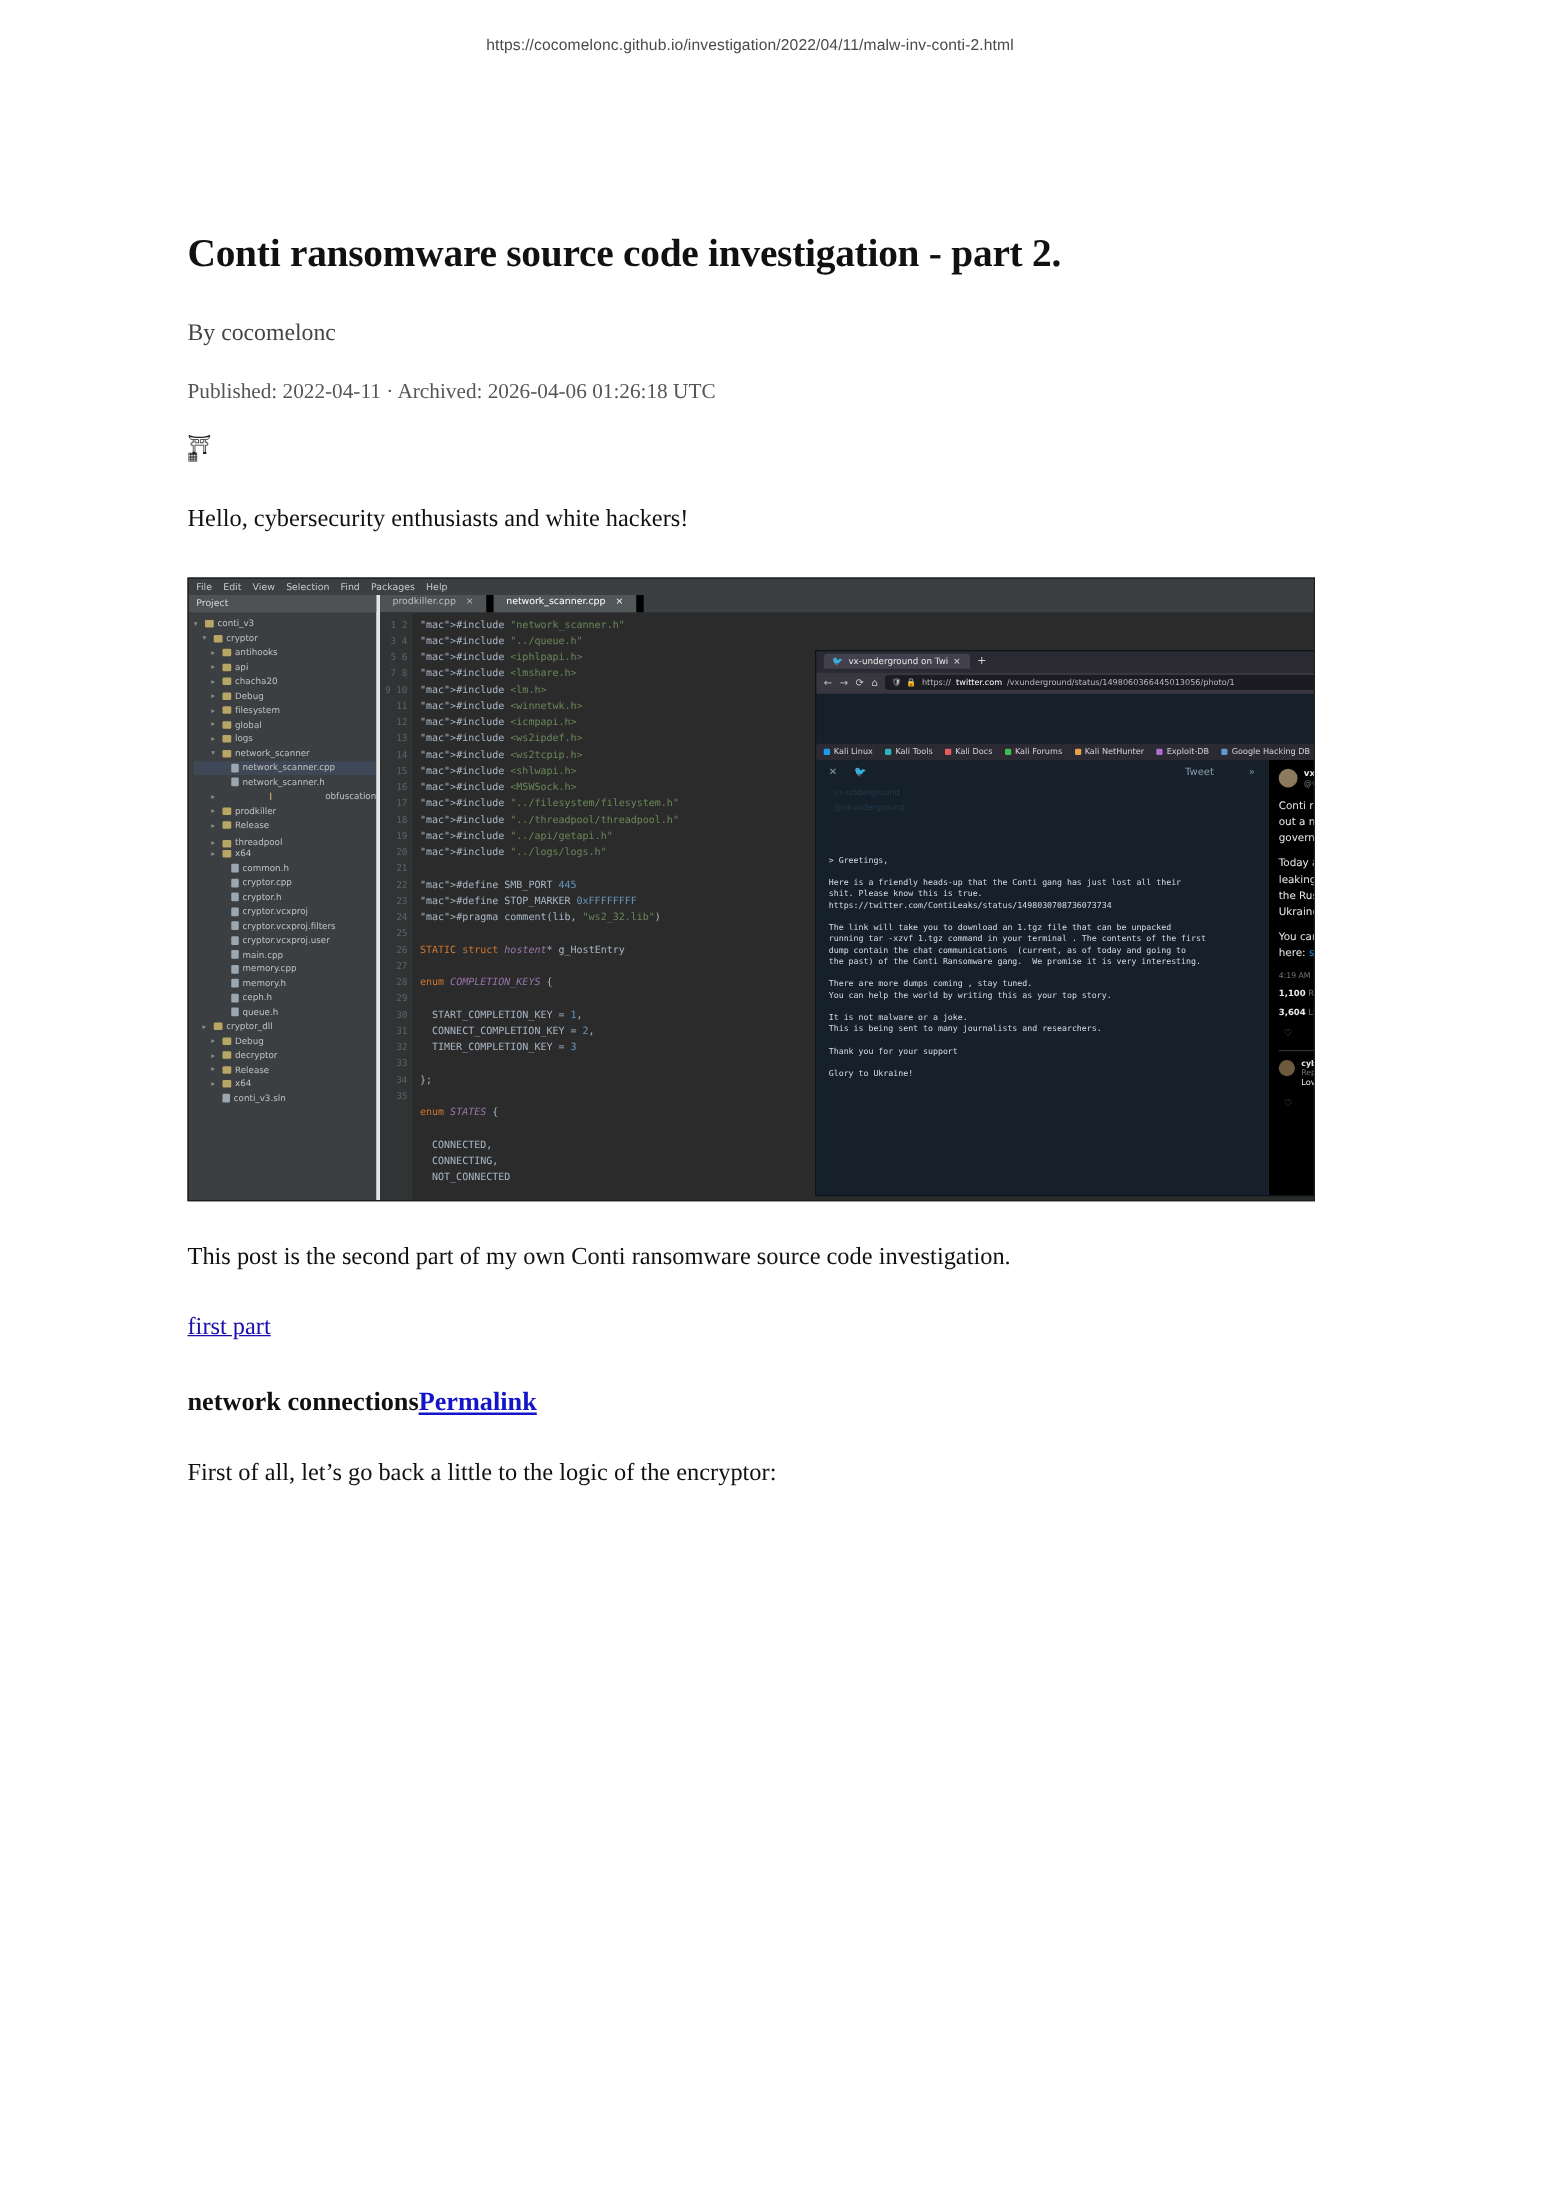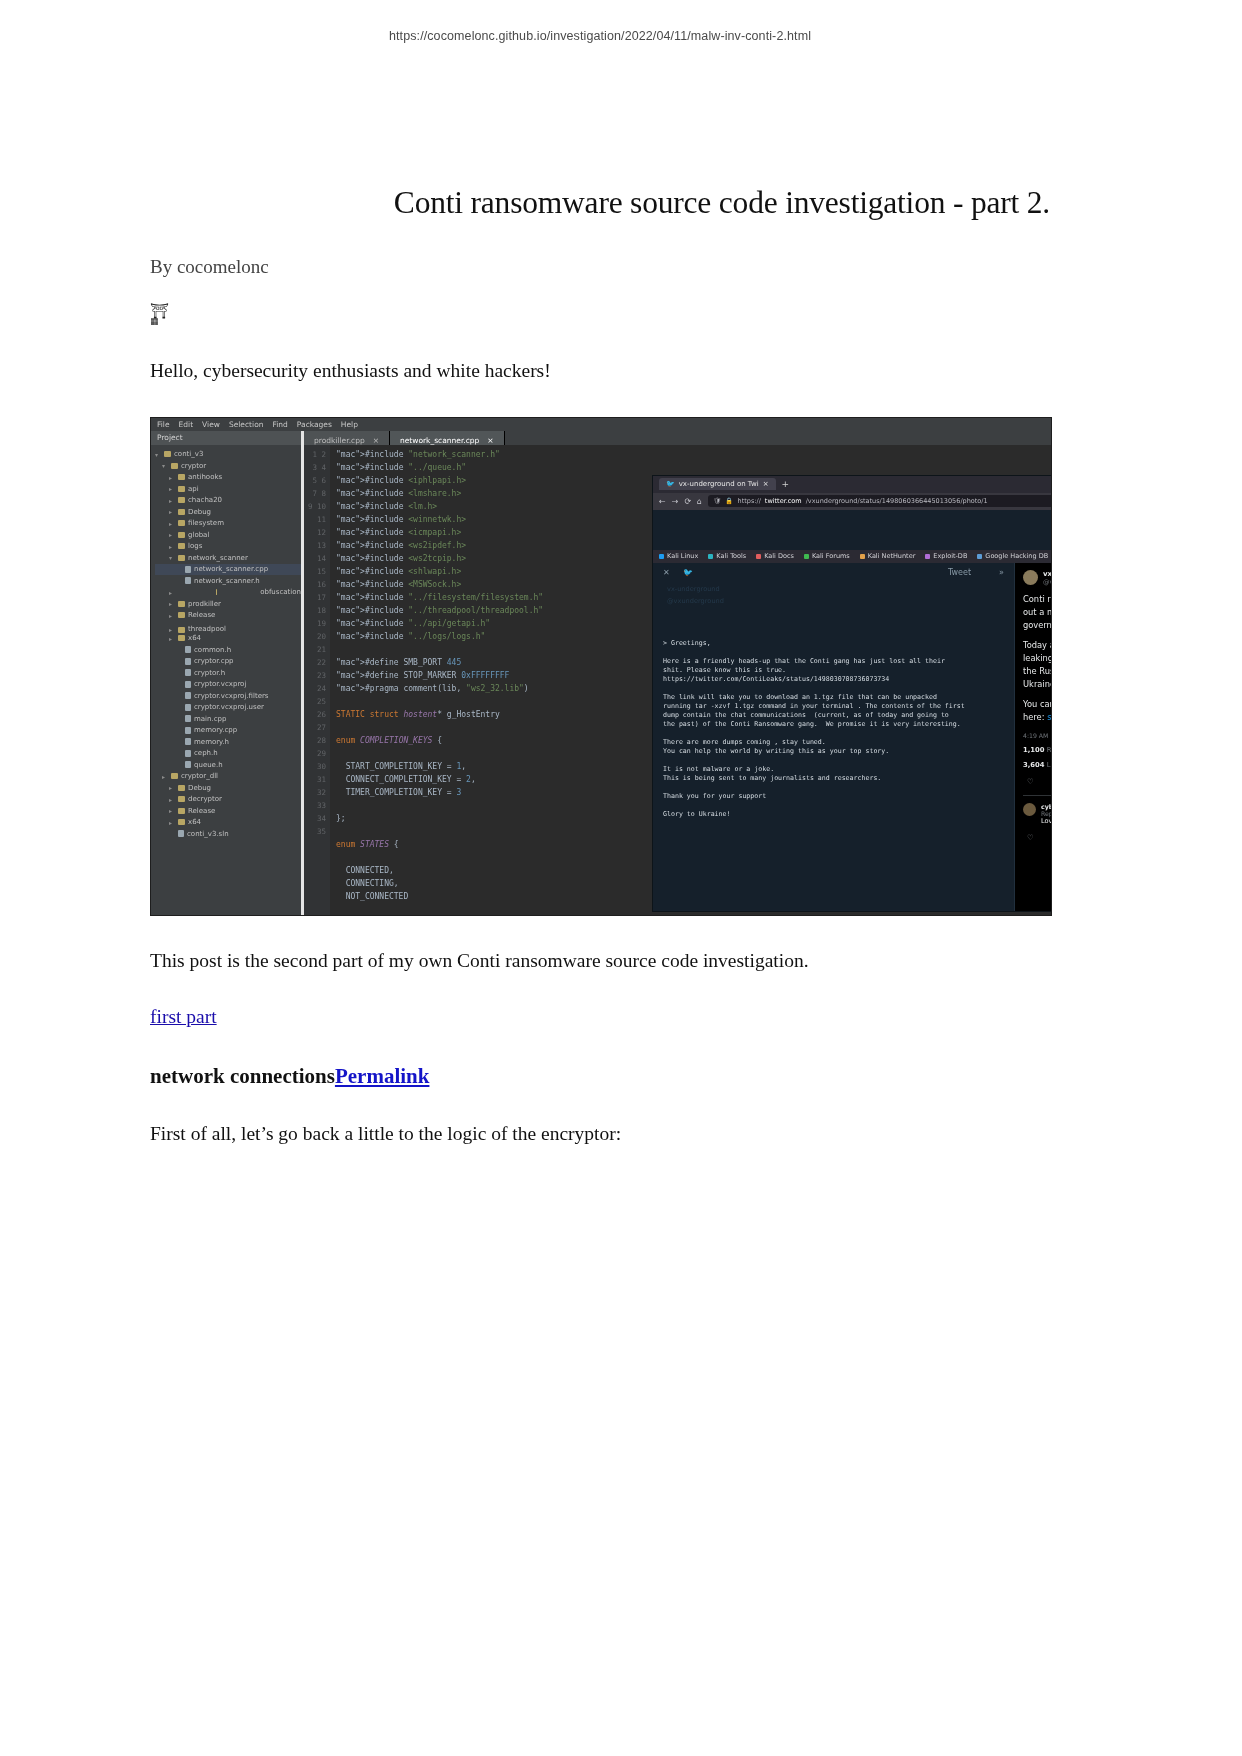--- a/index.html
+++ b/index.html
@@ -28,27 +28,26 @@
     padding-top: 29px;
     letter-spacing: 0.1px;
   }
   .content {
     margin: 0 auto;
     width: 900px;
     padding-top: 140px;
   }
   h1.title {
     font-family: "Liberation Serif", serif;
-    font-weight: normal;
+    font-weight: bold;
     font-size: 31.5px;
     line-height: 1.25;
     margin: 0 0 0 0;
     color: #111;
     letter-spacing: -0.2px;
-    text-align: right;
   }
   .byline {
     font-size: 19px;
     color: #444;
     margin-top: 34px;
   }
   .pubinfo {
     font-size: 17px;
     color: #555;
     margin-top: 25px;
@@ -143,22 +142,22 @@
     height: 11.5px; font-size: 7px; color: #c0c0c0;
     font-family: "DejaVu Sans", sans-serif; white-space: nowrap;
   }
   .tnode.sel { background: #4b6eaf33; }
   .tnode .arrow { width: 6px; color: #8a8a8a; font-size: 6px; }
   .tnode .ficon { width: 7px; height: 6px; background: #b8a664; border-radius: 1px; display:inline-block;}
   .tnode .dicon { width: 6px; height: 7px; background: #9aa7b0; border-radius: 1px; display:inline-block;}
   .ide-main { flex: 1; display: flex; flex-direction: column; }
   .tabbar { height: 14px; background: #3c3f41; display: flex; align-items: stretch; }
   .tab {
-    padding: 0 10px; display: flex; align-items: flex-end; font-size: 7.5px;
-    color: #bdbdbd; border-right: 1px solid #000000; background: #4e5254;
+    padding: 0 10px; display: flex; align-items: flex-start; font-size: 7.5px;
+    color: #bdbdbd; border-right: 6px solid #000000; background: #4e5254;
     font-family: "DejaVu Sans", sans-serif; gap: 8px;
   }
   .tab.active { background: #515658; color: #ffffff; }
   .code-area { flex: 1; display: flex; background: #2b2b2b; position: relative; }
   .gutter {
     width: 22px; text-align: right; padding: 3px 4px 0 0; color: #606366;
     font-size: 7.5px; line-height: 13px; background: #313335;
   }
   .code {
     flex: 1; padding: 3px 0 0 6px; line-height: 13px; font-size: 8px;
@@ -236,20 +235,21 @@
 <div class="page">
 
   <div class="archive-url">https://cocomelonc.github.io/investigation/2022/04/11/malw-inv-conti-2.html</div>
 
   <div class="content">
 
     <h1 class="title">Conti ransomware source code investigation - part 2.</h1>
 
     <div class="byline">By cocomelonc</div>
 
+    <div class="pubinfo">Published: 2022-04-11 · Archived: 2026-04-06 01:26:18 UTC</div>
 
     <div class="glyph-block">
       <span>⛩</span>
       <span class="g2">▦</span>
     </div>
 
     <p class="para">Hello, cybersecurity enthusiasts and white hackers!</p>
 
     <div class="figure">
       <div class="ide">

